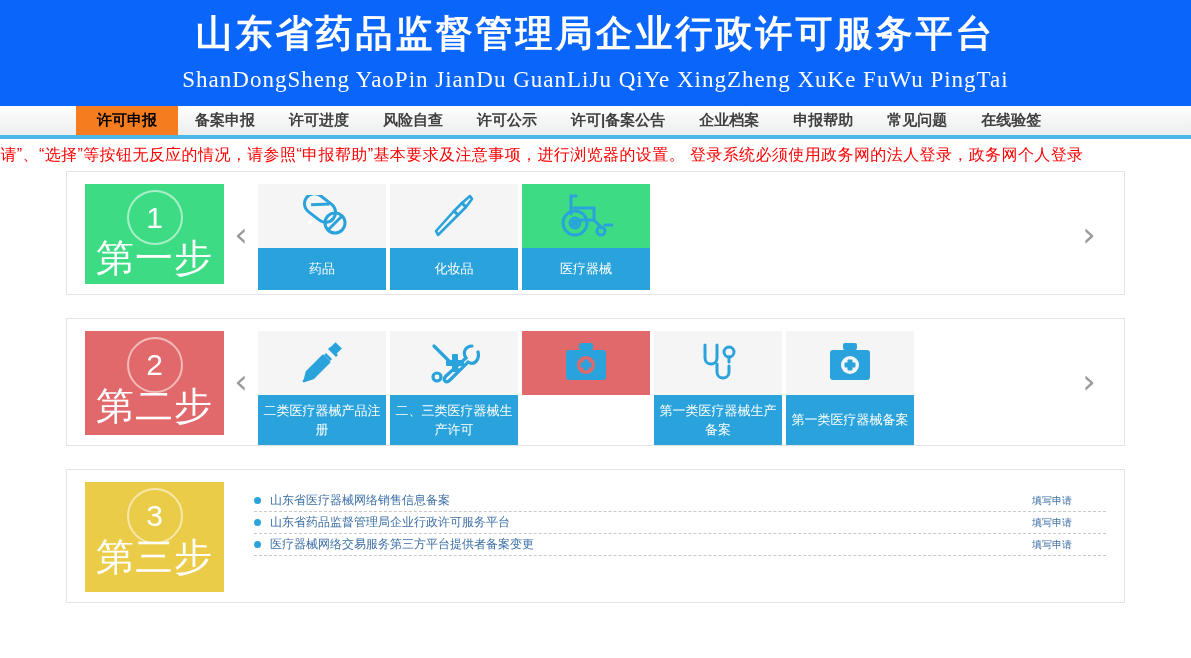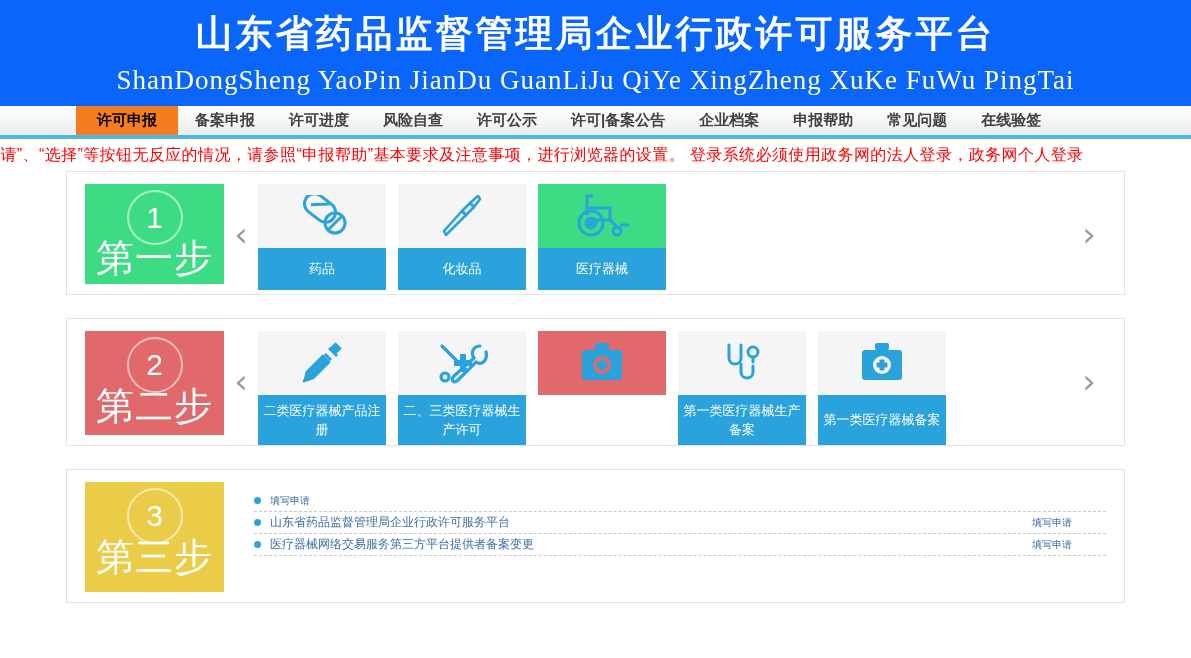--- a/index.html
+++ b/index.html
@@ -36,21 +36,21 @@
     white-space: nowrap;
   }
   .header-subtitle {
     position: absolute;
     top: 66px;
     left: 0;
     width: 100%;
     text-align: center;
     color: #ffffff;
     font-family: "Liberation Serif", "DejaVu Serif", serif;
-    font-size: 27px;
+    font-size: 23px;
     letter-spacing: 1px;
     line-height: 28px;
     white-space: nowrap;
   }
 
   
   .navbar {
     height: 33px;
     background: linear-gradient(to bottom, #fefefe, #eceded);
     border-bottom: 4px solid #4db8e8;
@@ -164,21 +164,21 @@
     font-size: 34px;
     font-family: "DejaVu Sans", sans-serif;
     user-select: none;
     cursor: pointer;
   }
   .chev.right { margin-left: auto; }
 
   
   .card-row {
     display: flex;
-    gap: 12px;
+    gap: 4px;
     align-items: flex-start;
   }
   .card {
     width: 128px;
     flex: 0 0 128px;
     cursor: pointer;
   }
   .card-icon {
     height: 64px;
     background: #f5f5f5;
@@ -419,20 +419,21 @@
 
   <div class="step-panel panel3">
     <div class="step-badge yellow">
       <div class="step-circle">3</div>
       <div class="step-label">第三步</div>
     </div>
 
     <div class="list-wrap">
       <div class="list-item">
         <span class="bullet"></span>
+        <span class="list-title">山东省医疗器械网络销售信息备案</span>
         <span class="list-action">填写申请</span>
       </div>
       <div class="list-item">
         <span class="bullet"></span>
         <span class="list-title">山东省药品监督管理局企业行政许可服务平台</span>
         <span class="list-action">填写申请</span>
       </div>
       <div class="list-item">
         <span class="bullet"></span>
         <span class="list-title">医疗器械网络交易服务第三方平台提供者备案变更</span>

